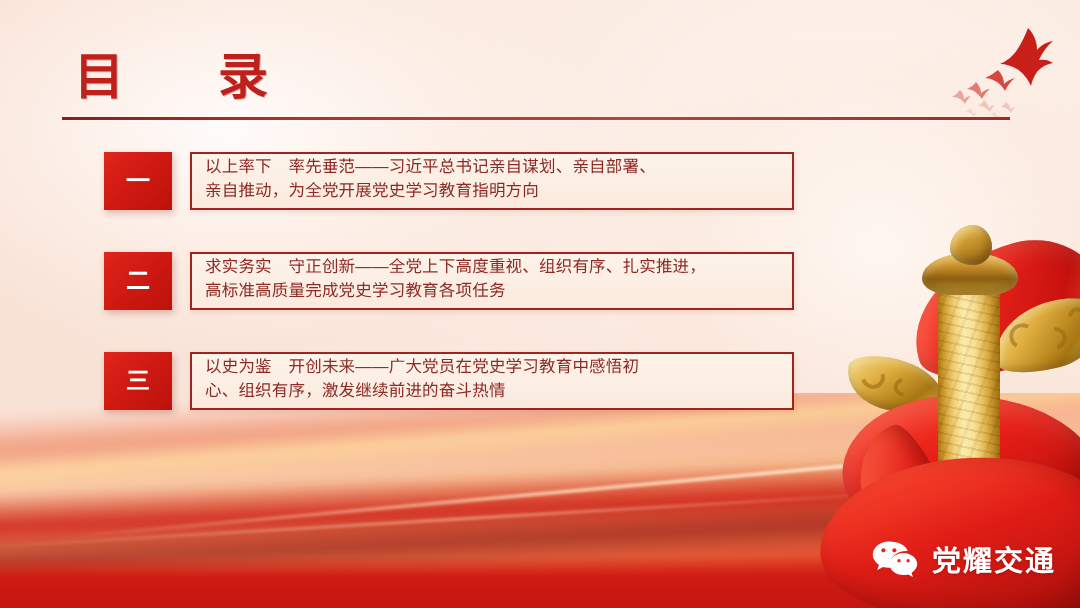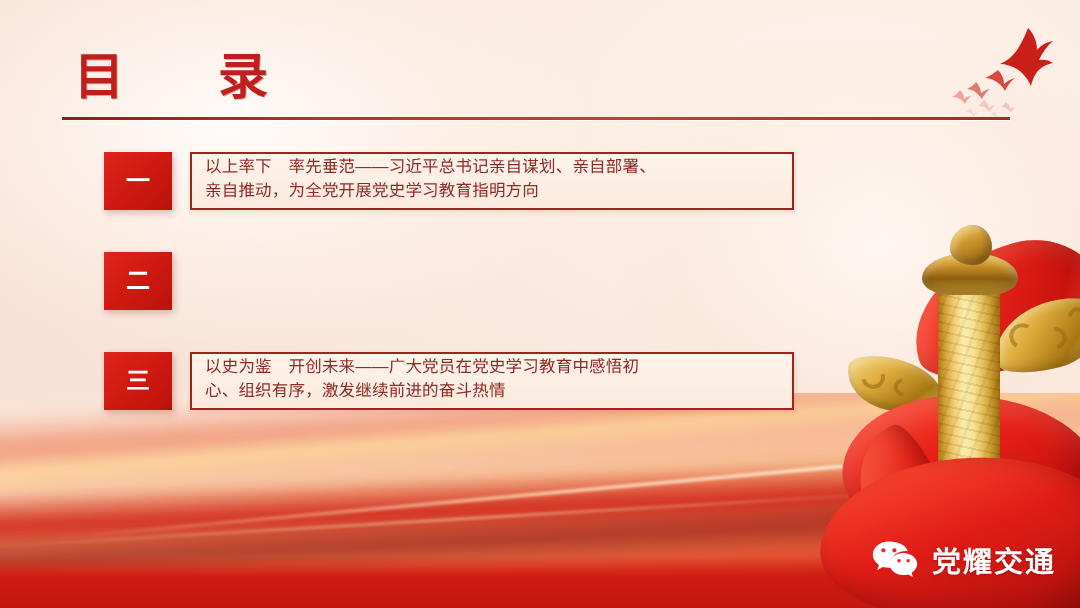--- a/index.html
+++ b/index.html
@@ -287,21 +287,21 @@
     position: absolute;
     right: 24px; bottom: 28px;
     display: flex;
     align-items: center;
     gap: 13px;
   }
   .wechat-icon { width: 48px; height: 40px; position: relative; }
   .wechat-icon svg { width: 100%; height: 100%; display: block; }
   .wechat-text {
     color: #ffffff;
-    font-family: Liberation Sans, sans-serif;
+    font-family: Liberation Mono, monospace;
     font-size: 29px;
     font-weight: 700;
     letter-spacing: 2px;
     text-shadow: 0 1px 3px rgba(130,10,8,0.45);
     white-space: nowrap;
     text-align: right;
   }
 </style>
 </head>
 <body>
@@ -377,20 +377,24 @@
     <div class="toc-row">
       <div class="num-badge">一</div>
       <div class="toc-box">
         <div class="toc-text">以上率下　率先垂范——习近平总书记亲自谋划、亲自部署、
 亲自推动，为全党开展党史学习教育指明方向</div>
       </div>
     </div>
 
     <div class="toc-row">
       <div class="num-badge">二</div>
+      <div class="toc-box">
+        <div class="toc-text">求实务实　守正创新——全党上下高度重视、组织有序、扎实推进，
+高标准高质量完成党史学习教育各项任务</div>
+      </div>
     </div>
 
     <div class="toc-row">
       <div class="num-badge">三</div>
       <div class="toc-box">
         <div class="toc-text">以史为鉴　开创未来——广大党员在党史学习教育中感悟初
 心、组织有序，激发继续前进的奋斗热情</div>
       </div>
     </div>
 

